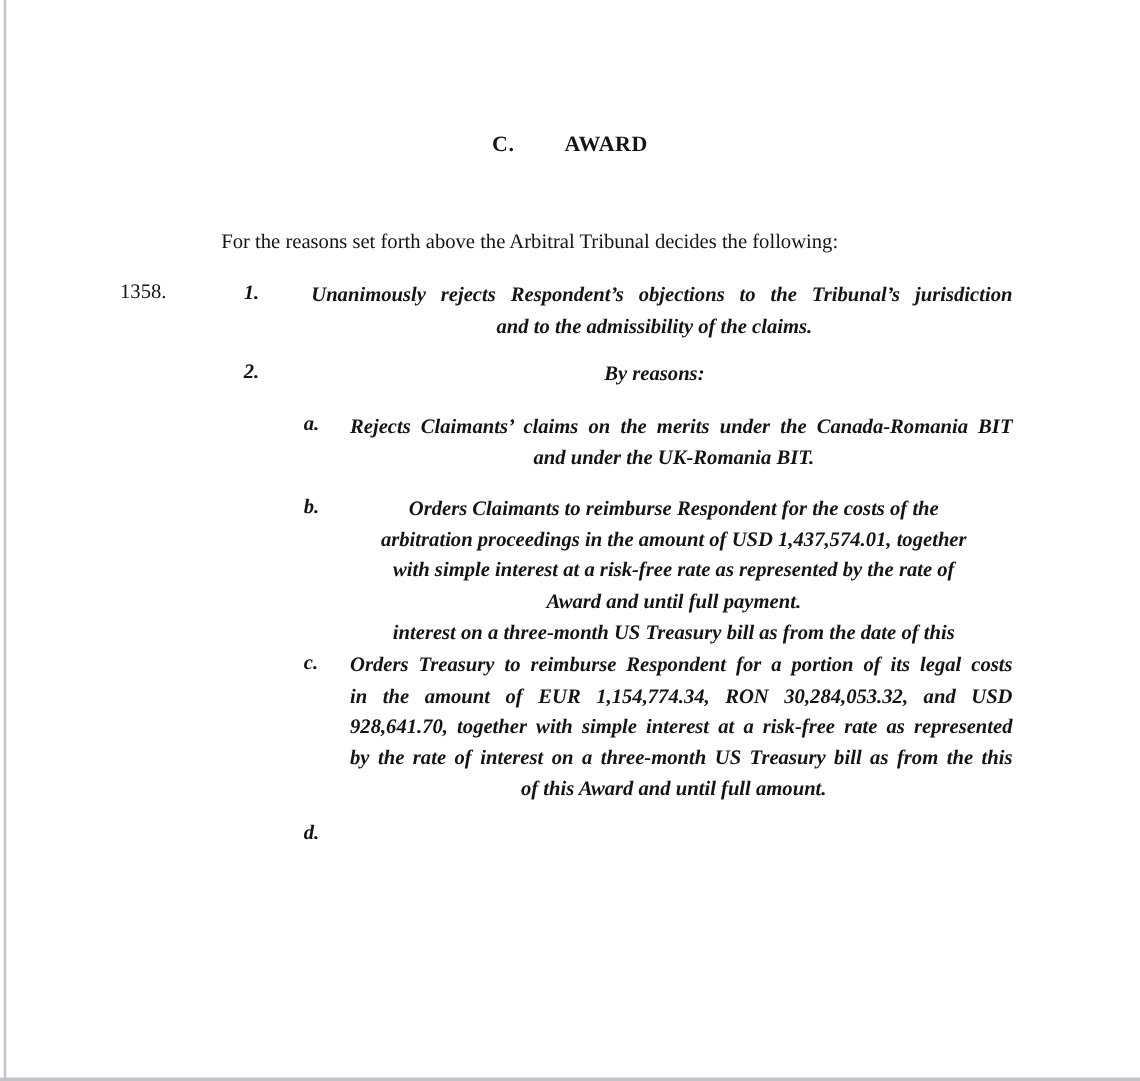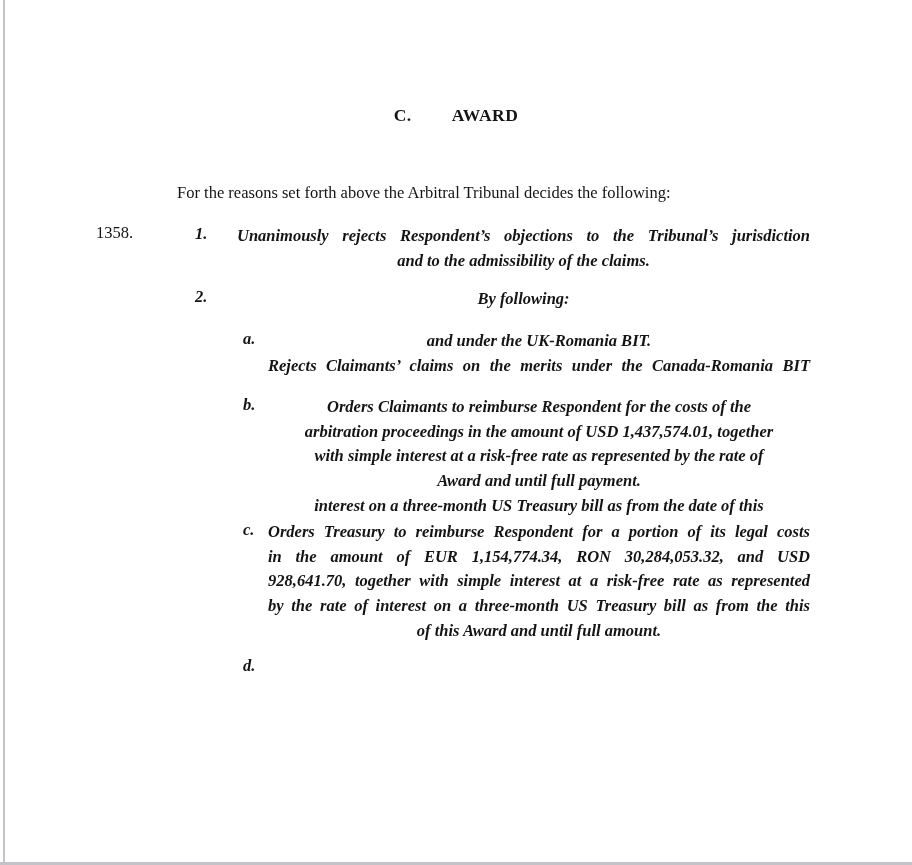--- a/index.html
+++ b/index.html
@@ -24,21 +24,21 @@
     position:absolute; left:0; width:912px;
     font-weight:bold; font-style:italic; font-size:16.5px;
   }
   .item .marker { position:absolute; }
   .lvl1 .marker { left:195px; }
   .lvl1 .body   { margin-left:237px; width:573px; }
   .lvl2 .marker { left:243px; }
   .lvl2 .body   { margin-left:268px; width:542px; }
 
   .ln { line-height:24.7px; white-space:nowrap;text-align:center; }
-  .jl { text-align:justify; text-align-last:justify; text-justify:inter-word; }
+  .jl { text-align:justify; text-align-last:justify; text-justify:inter-word;margin-left:12px; }
 
   #item-1 { top:224px; }
   #item-2 { top:287px; }
   #sub-a  { top:329px; }
   #sub-b  { top:395px; }
   #sub-c  { top:520px; }
   #sub-d  { top:656px; }
 </style>
 </head>
 <body>
@@ -61,29 +61,29 @@
     <span class="marker">1.</span>
     <div class="body">
       <div class="ln jl">Unanimously rejects Respondent’s objections to the Tribunal’s jurisdiction</div>
       <div class="ln">and to the admissibility of the claims.</div>
     </div>
   </div>
 
   <div class="item lvl1" id="item-2">
     <span class="marker">2.</span>
     <div class="body">
-      <div class="ln">By following:</div>
+      <div class="ln">By reasons:</div>
     </div>
   </div>
 
   <div class="item lvl2" id="sub-a">
     <span class="marker">a.</span>
     <div class="body">
+      <div class="ln jl">Rejects Claimants’ claims on the merits under the Canada-Romania BIT</div>
       <div class="ln">and under the UK-Romania BIT.</div>
-      <div class="ln jl">Rejects Claimants’ claims on the merits under the Canada-Romania BIT</div>
     </div>
   </div>
 
   <div class="item lvl2" id="sub-b">
     <span class="marker">b.</span>
     <div class="body">
       <div class="ln">Orders Claimants to reimburse Respondent for the costs of the</div>
       <div class="ln">arbitration proceedings in the amount of USD 1,437,574.01, together</div>
       <div class="ln">with simple interest at a risk-free rate as represented by the rate of</div>
       <div class="ln">Award and until full payment.</div>

